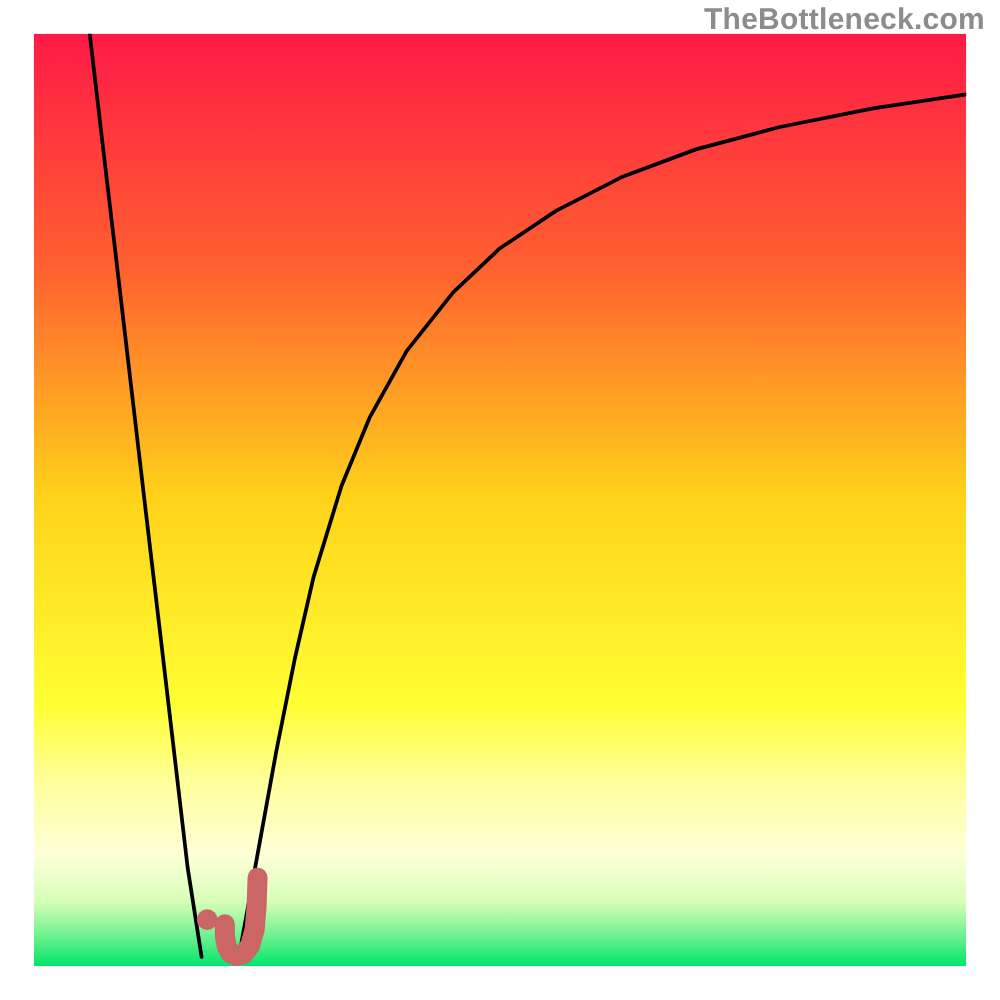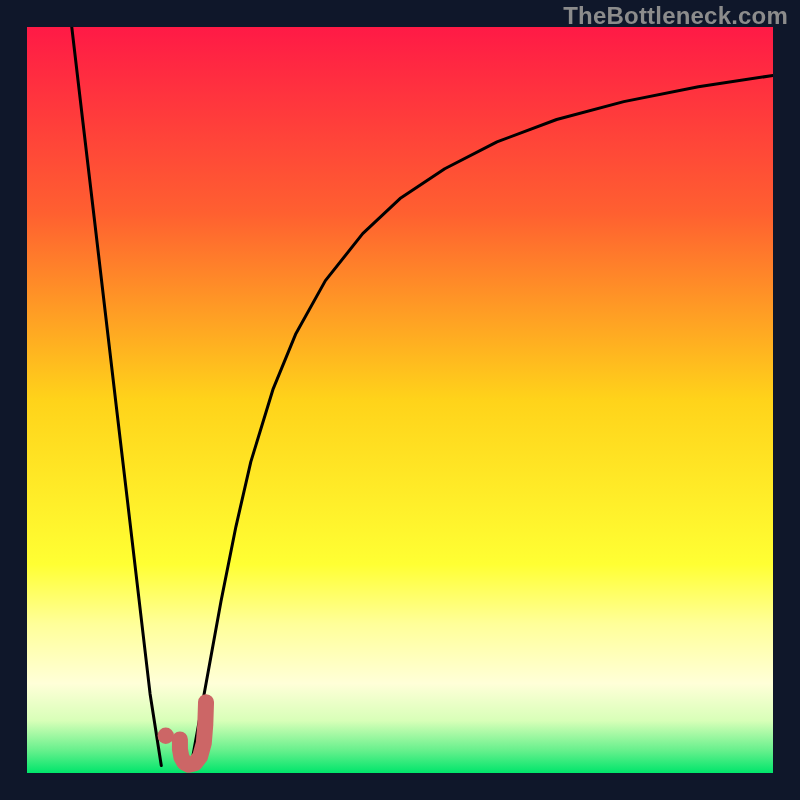--- a/index.html
+++ b/index.html
@@ -7,21 +7,21 @@
     padding: 0;
     width: 800px;
     height: 800px;
     background: #000000;
     overflow: hidden;
   }
   .outer {
     position: relative;
     width: 800px;
     height: 800px;
-    background: #0f172a;
+    background: #ffffff;
   }
   .watermark {
     position: absolute;
     top: 2px;
     right: 12px;
     font-family: Arial, Helvetica, sans-serif;
     font-size: 24px;
     font-weight: 600;
     color: #8c8c8c;
     letter-spacing: 0.2px;

